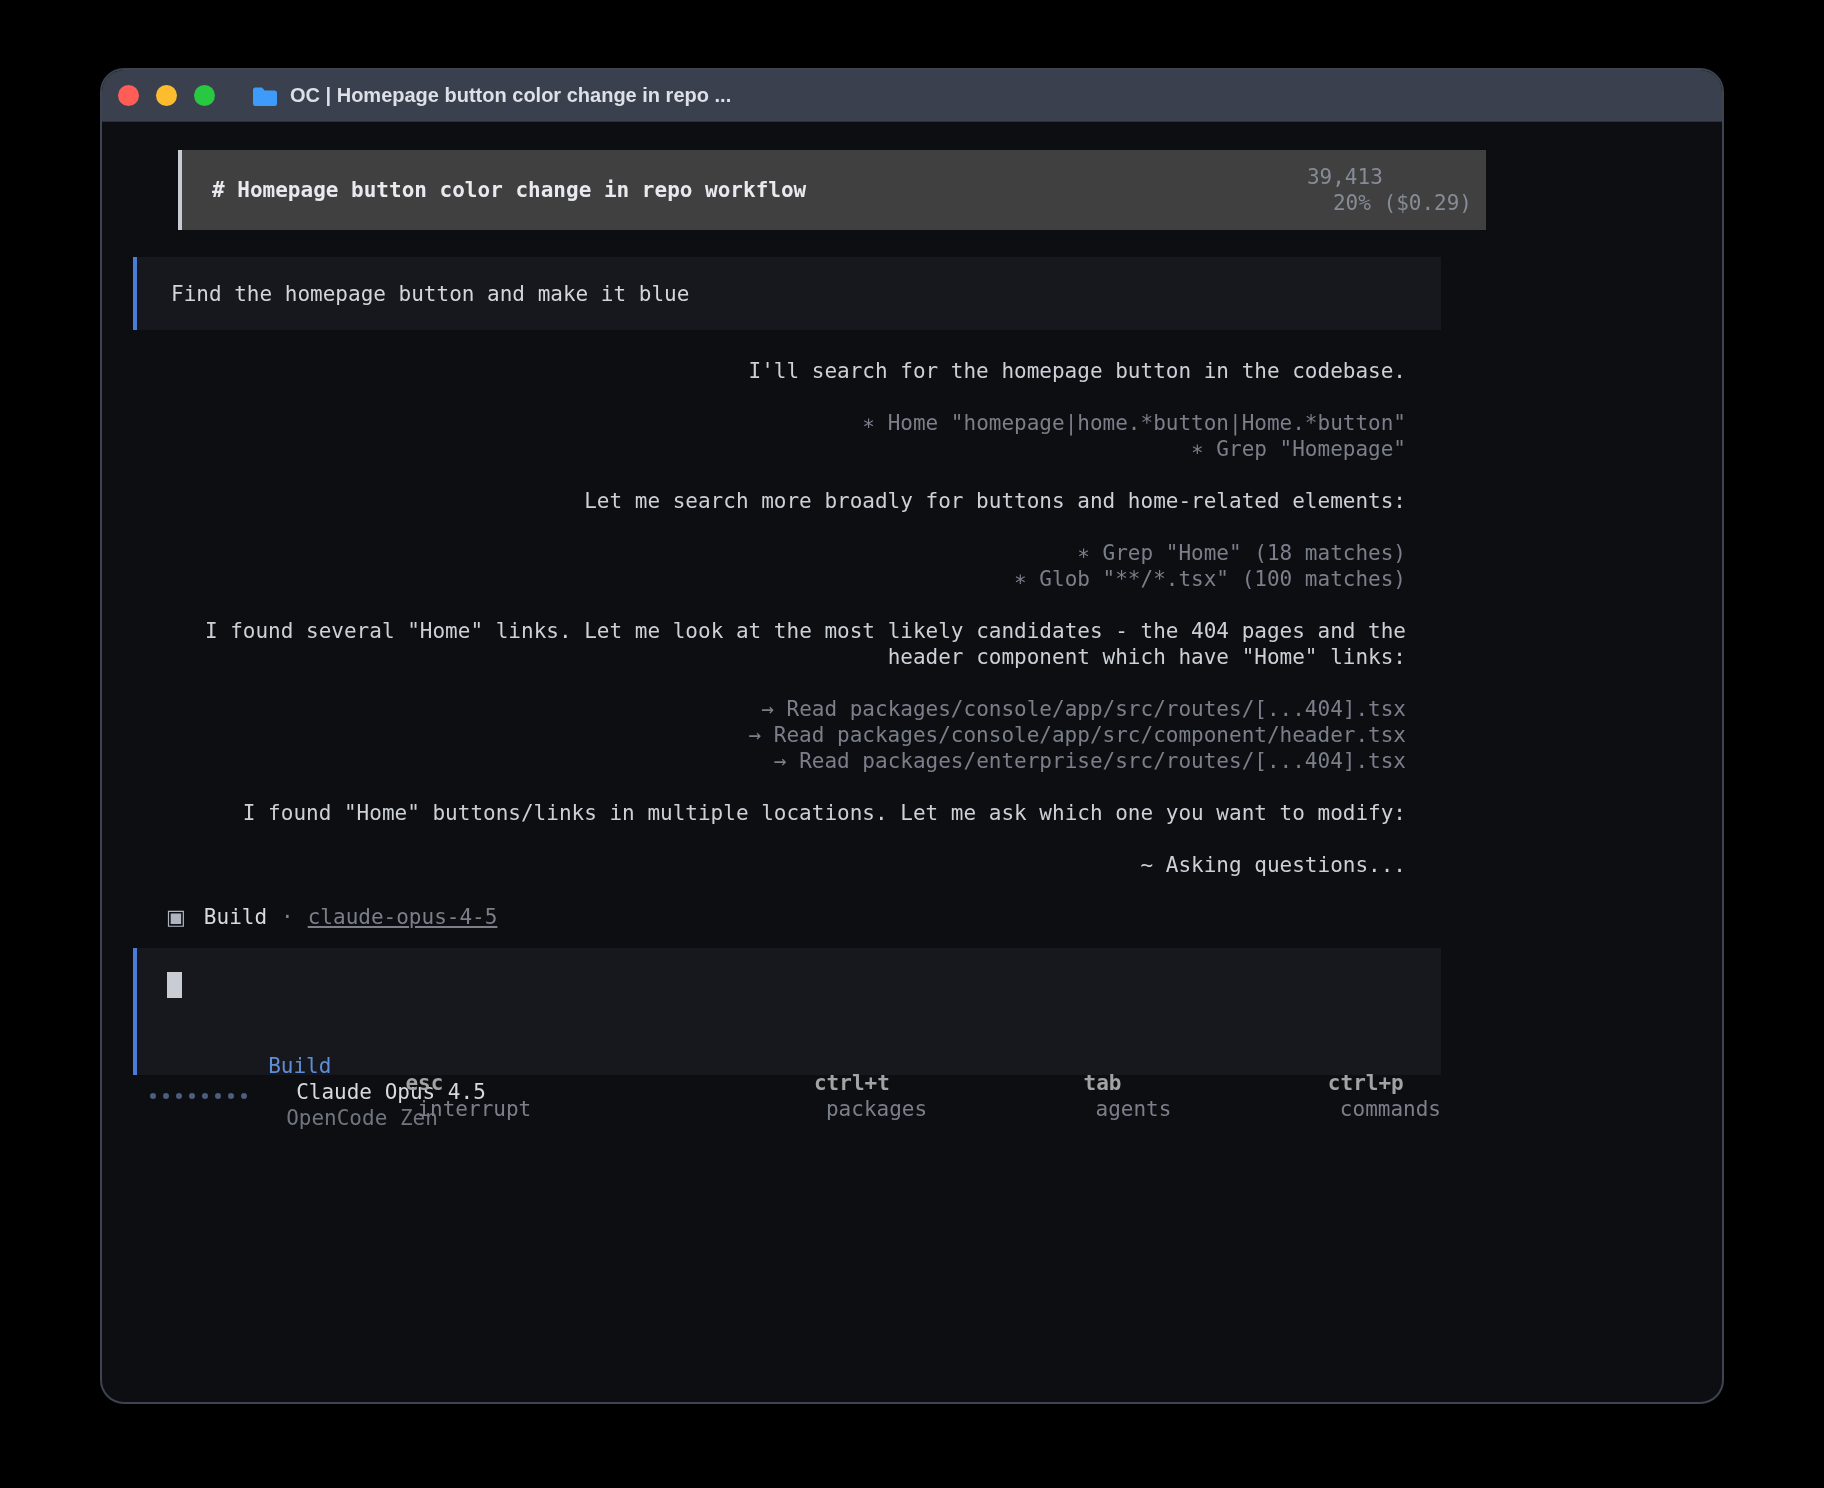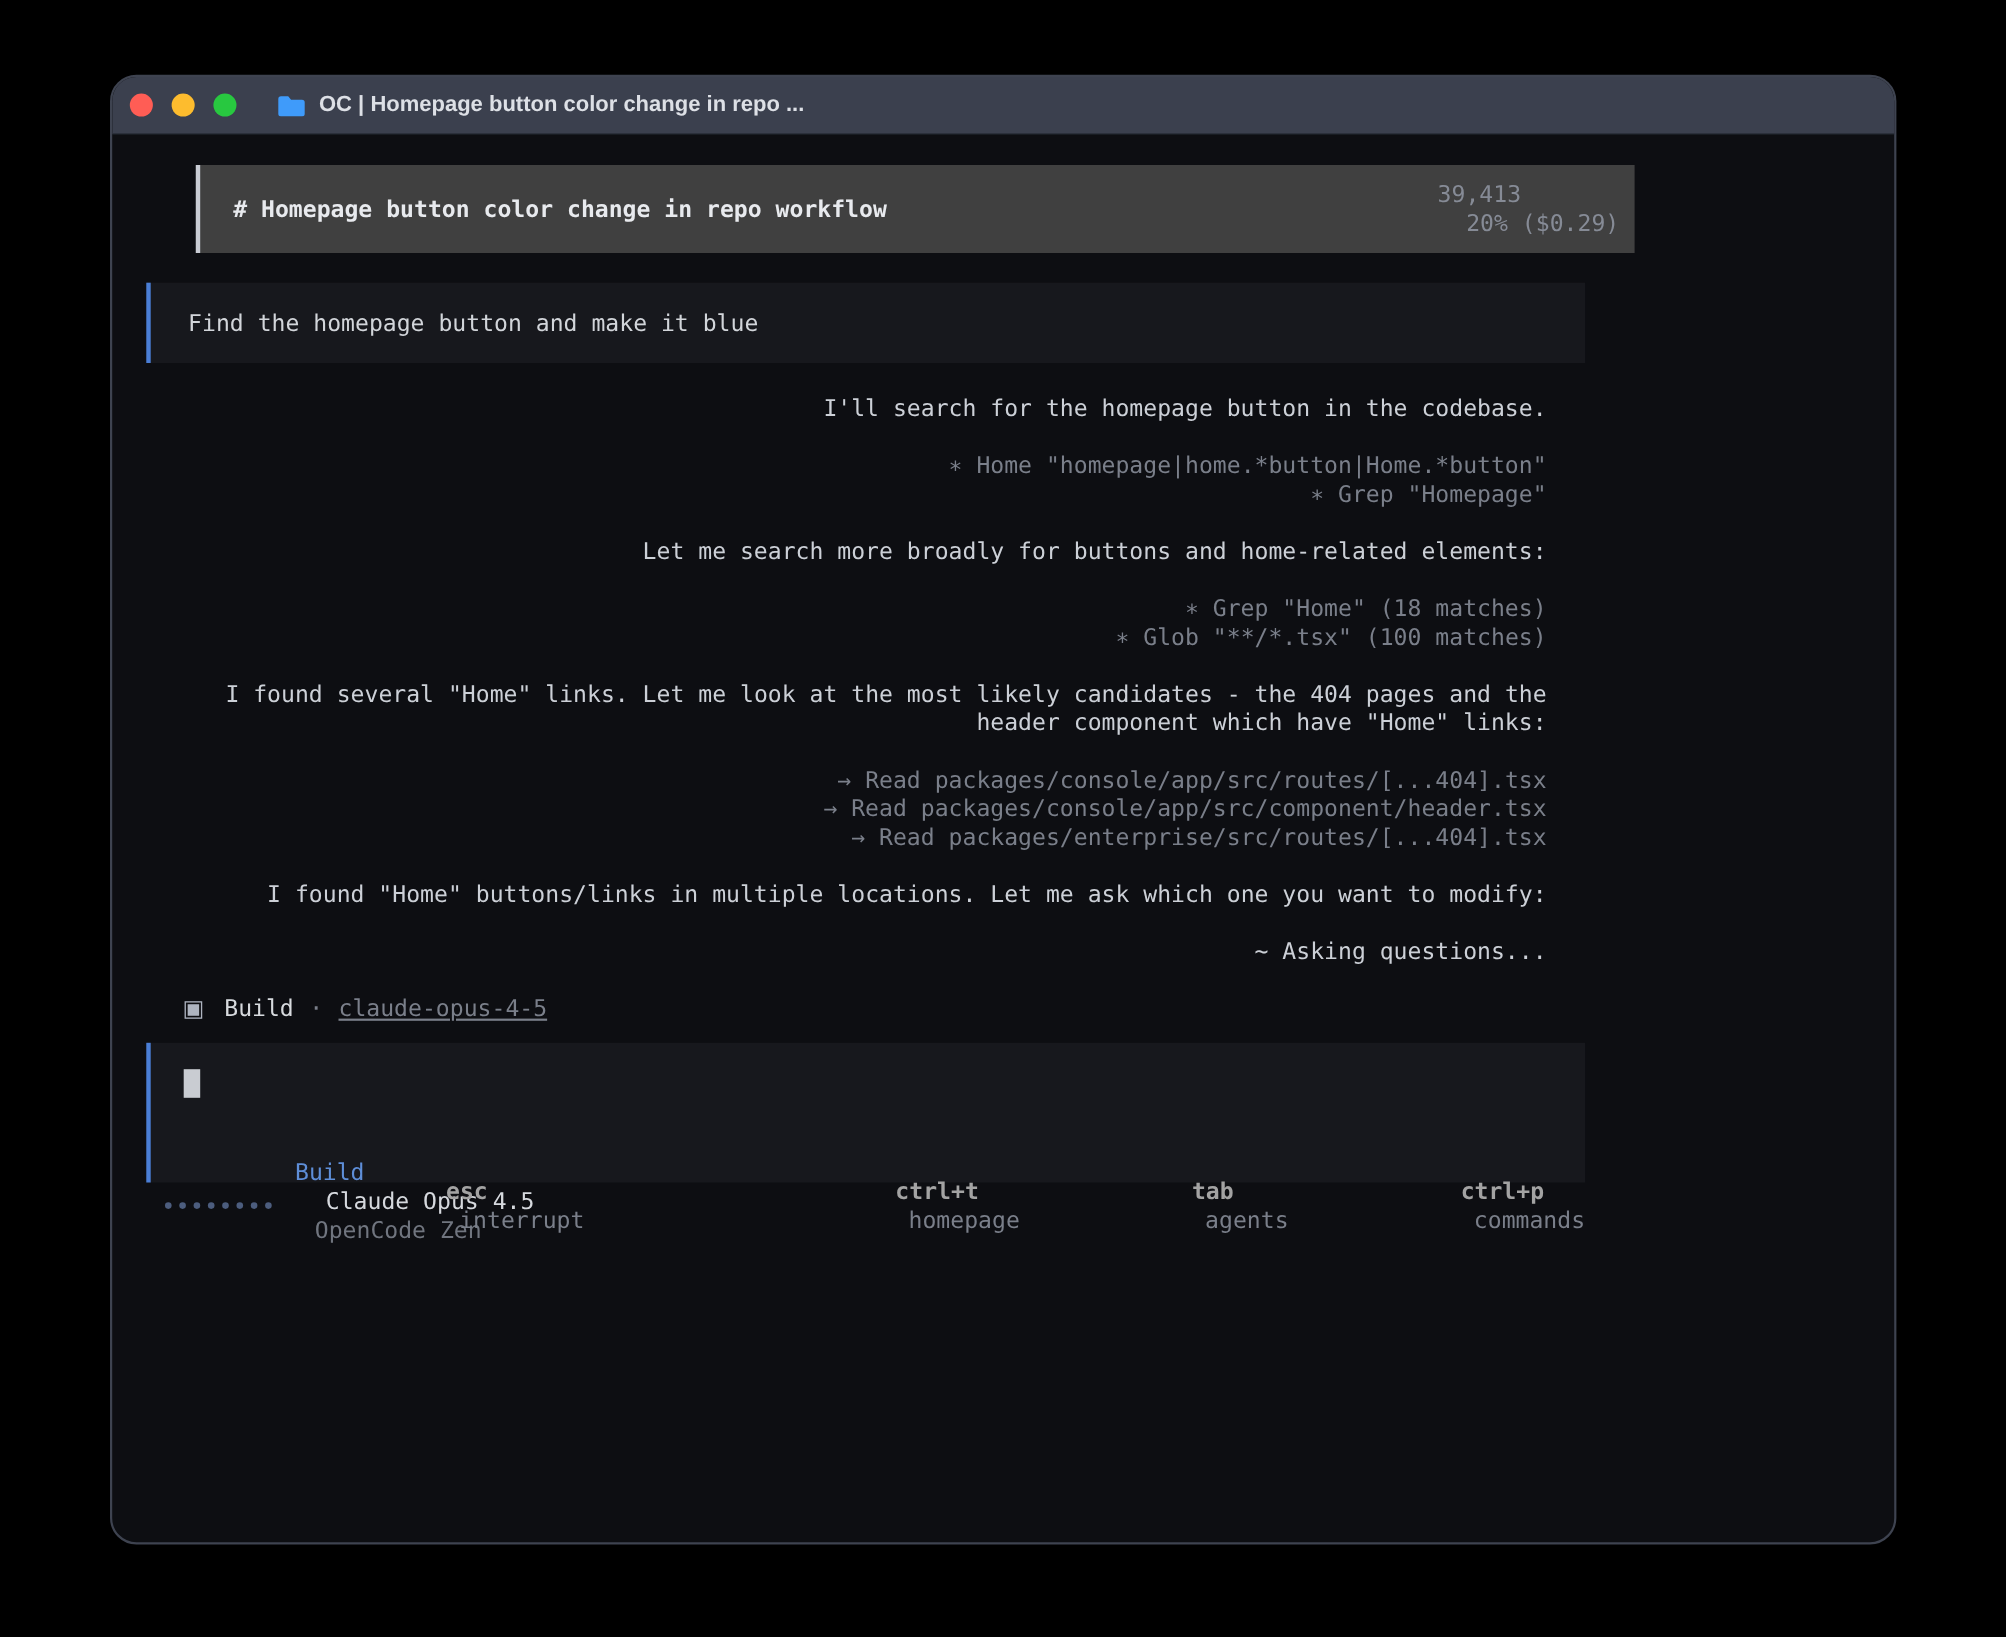--- a/index.html
+++ b/index.html
@@ -231,21 +231,21 @@
             <span class="dot"></span>
         </span>
         <span class="sb-esc">
           <span class="key">esc</span>
           <span class="hint">interrupt</span>
         </span>
       </div>
       <div class="sb-right">
         <span class="sb-item">
           <span class="key">ctrl+t</span>
-          <span class="hint">homepage</span>
+          <span class="hint">packages</span>
         </span>
         <span class="sb-item">
           <span class="key">tab</span>
           <span class="hint">agents</span>
         </span>
         <span class="sb-item">
           <span class="key">ctrl+p</span>
           <span class="hint">commands</span>
         </span>
       </div>

